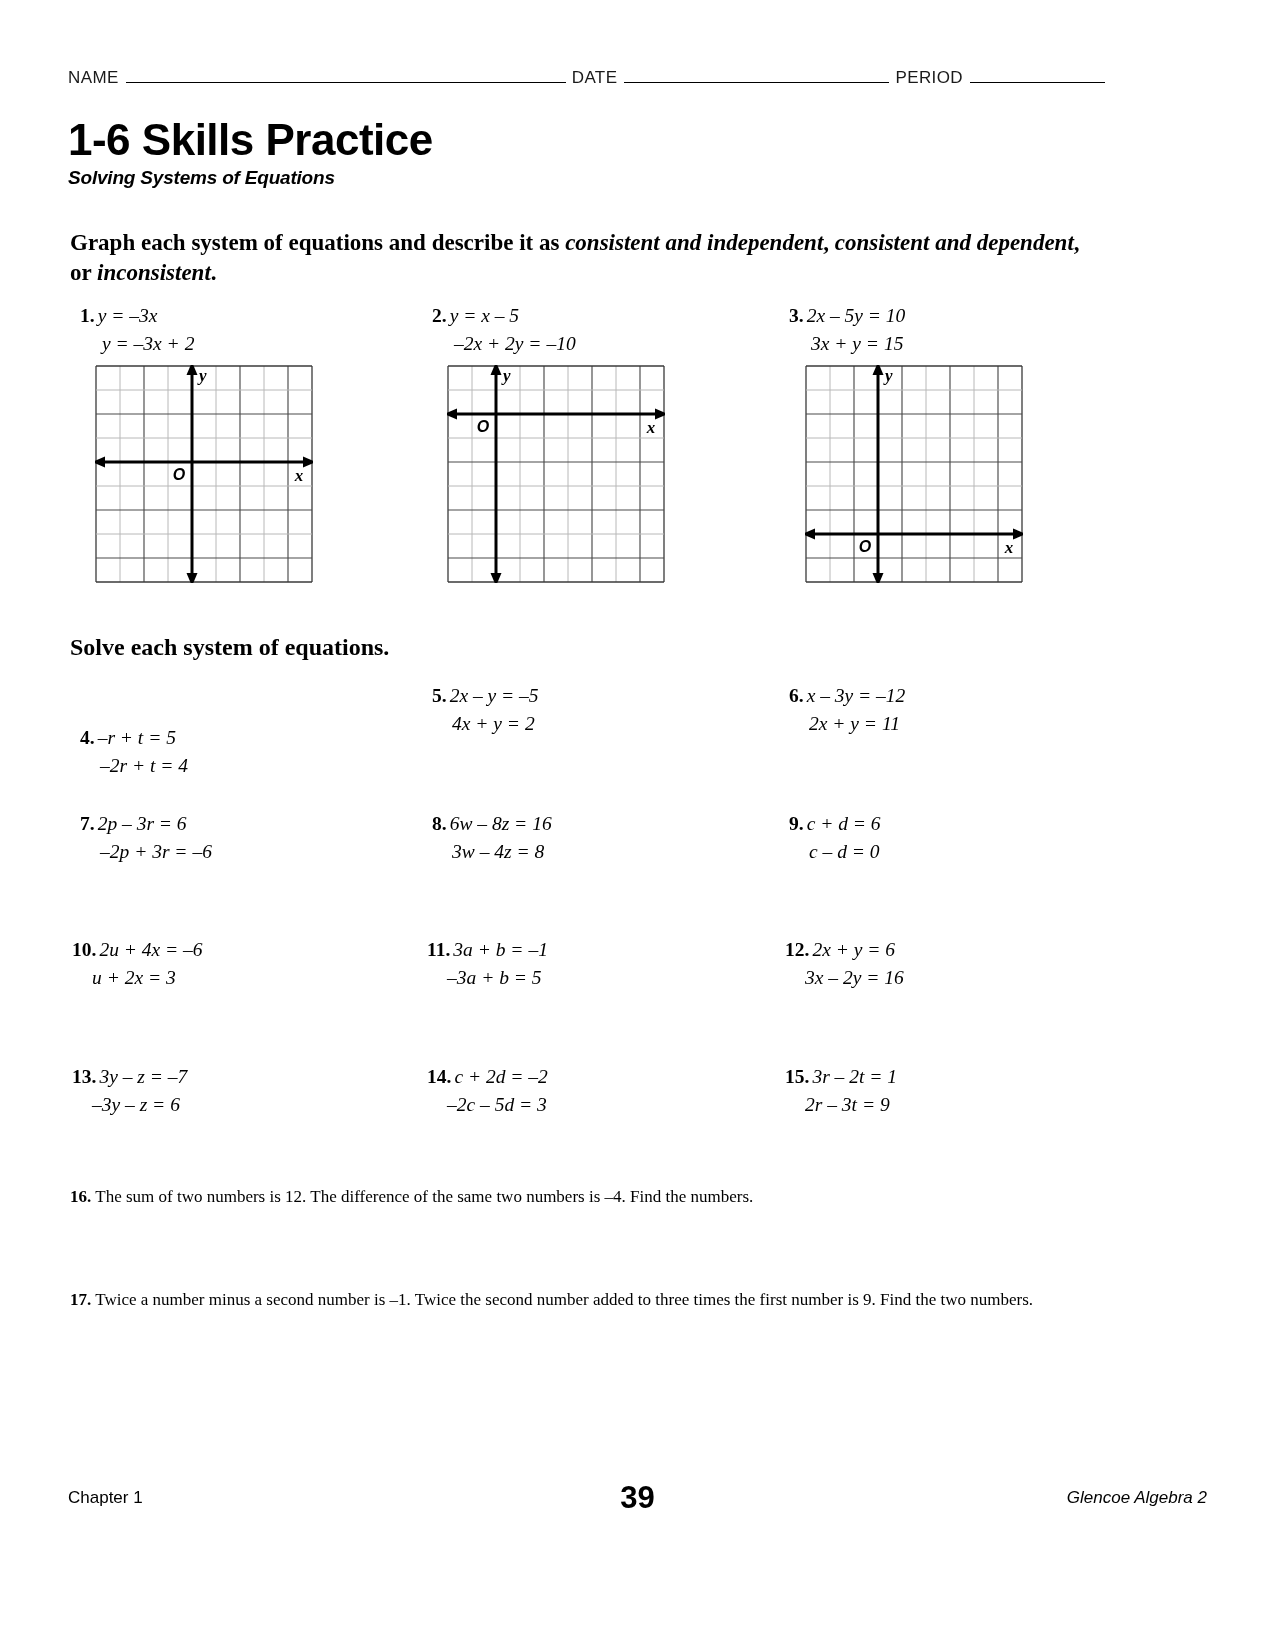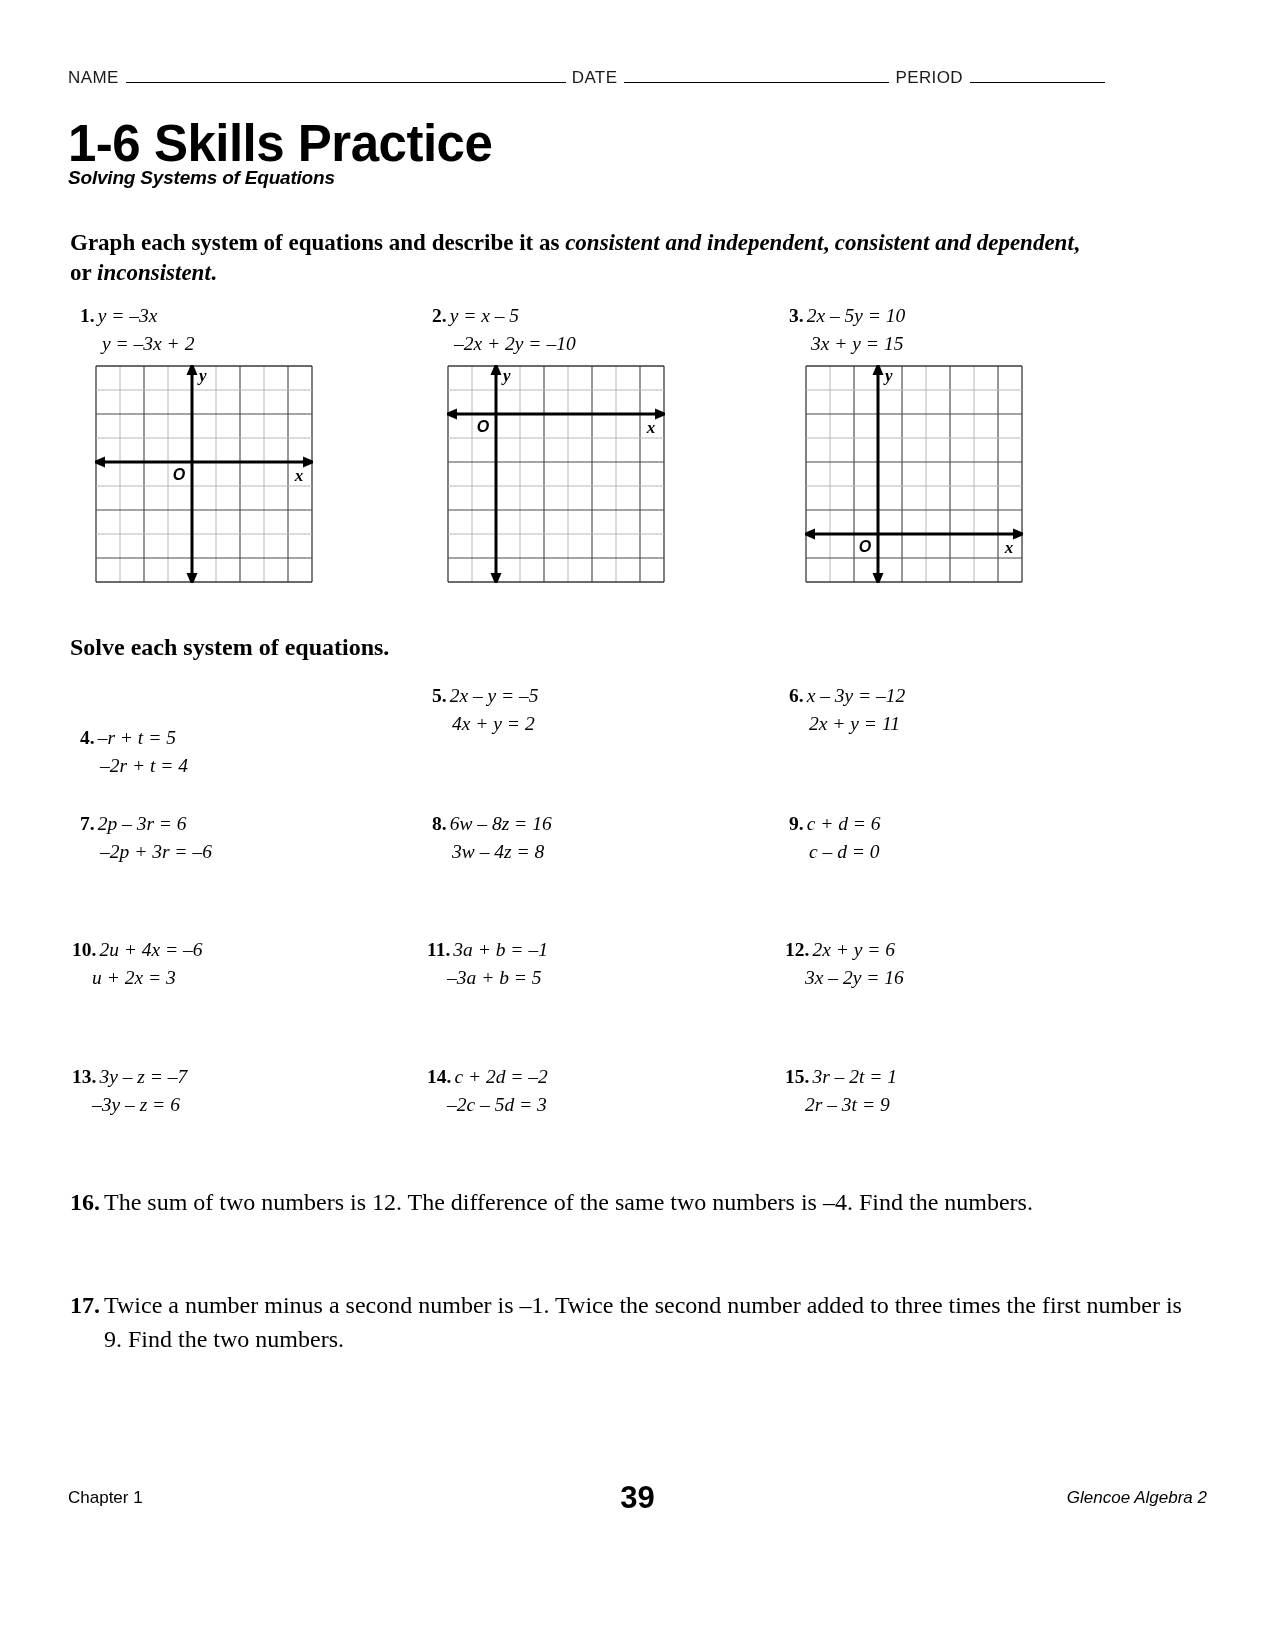--- a/index.html
+++ b/index.html
@@ -42,21 +42,21 @@
   .rule-date   { width: 265px; }
   .rule-period { width: 135px; }
 
   
   .title-main {
     position: absolute;
     left: 68px;
     top: 118px;
     font-family: "Liberation Sans", sans-serif;
     font-weight: bold;
-    font-size: 51px;
+    font-size: 44px;
     letter-spacing: -0.5px;
     line-height: 1;
   }
   .title-sub {
     position: absolute;
     left: 68px;
     top: 168px;
     font-family: "Liberation Sans", sans-serif;
     font-weight: bold;
     font-style: italic;
@@ -114,21 +114,21 @@
   .graph {
     position: absolute;
     box-sizing: content-box;
   }
   .grid-svg { display: block; }
 
   
   .word {
     position: absolute;
     font-family: "Liberation Serif", serif;
-    font-size: 24px;
+    font-size: 17px;
     line-height: 1.42;
   }
   .word .num { font-weight: bold; margin-right: 4px; }
   .word .body { display: inline; }
   .word.hang { padding-left: 34px; text-indent: -34px; }
 
   
   .footer-left, .footer-center, .footer-right {
     position: absolute;
     top: 1488px;

